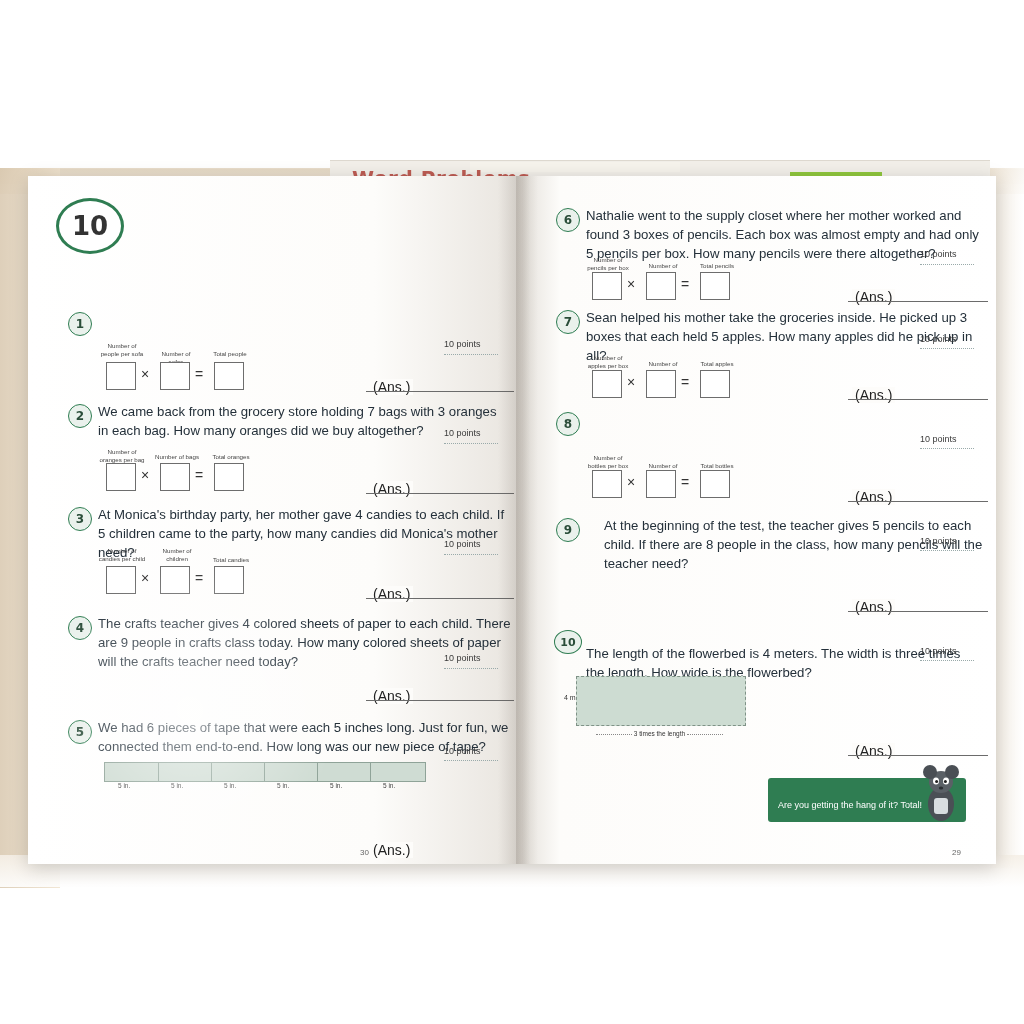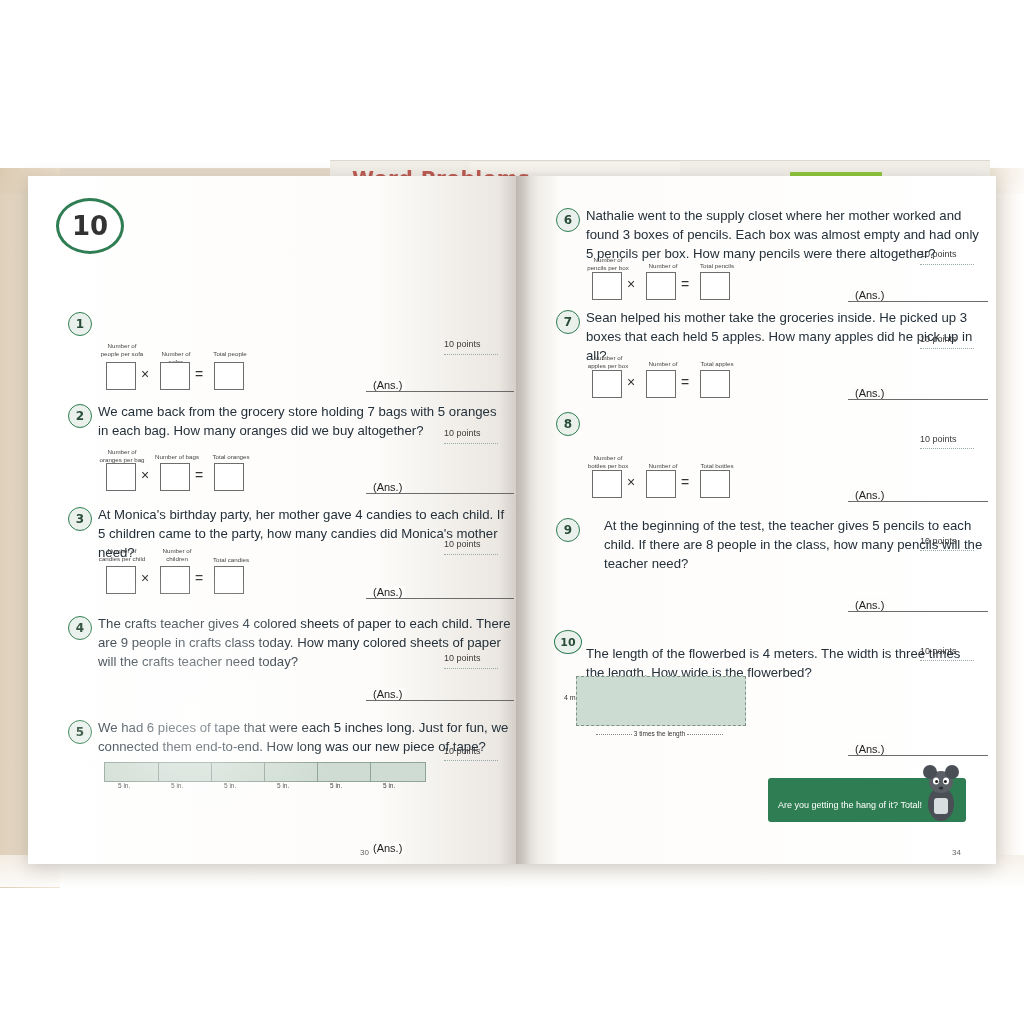--- a/index.html
+++ b/index.html
@@ -137,21 +137,21 @@
   .pts{
     position:absolute;font-size:9px;color:#3a3a3a;
   }
   .pts-rule{
     position:absolute;height:0;border-top:1px dotted #9aa;
   }
   .ansline{
     position:absolute;height:0;border-top:1px solid #6b6b6b;
   }
   .anslab{
-    position:absolute;font-size:11px;color:#222;background:#fdfcfa;padding:0 3px;
+    position:absolute;font-size:14px;color:#222;background:#fdfcfa;padding:0 3px;
   }
 
   
   .eqbox{position:absolute;}
   .cell{
     position:absolute;width:28px;height:26px;border:1.3px solid #6d6d6d;background:#fff;
   }
   .op{position:absolute;font-size:14px;color:#333;}
   .celllab{position:absolute;font-size:6.2px;color:#444;line-height:7.5px;text-align:center;}
 
@@ -234,21 +234,21 @@
         <div class="celllab" style="left:126px;top:174px;width:44px;">Number of sofas</div>
         <div class="cell" style="left:132px;top:186px;"></div>
         <div class="op" style="left:167px;top:190px;">=</div>
         <div class="celllab" style="left:180px;top:174px;width:44px;">Total people</div>
         <div class="cell" style="left:186px;top:186px;"></div>
       </div>
       <div class="anslab" style="left:342px;top:203px;">(Ans.)</div>
       <div class="ansline" style="left:338px;top:215px;width:148px;"></div>
 
       <div class="num-badge" style="left:40px;top:228px;">2</div>
-      <div class="qtext" style="left:70px;top:226px;width:412px;">We came back from the grocery store holding 7 bags with 5 oranges in each bag. How many oranges did we buy altogether?</div>
+      <div class="qtext" style="left:70px;top:226px;width:412px;">We came back from the grocery store holding 7 bags with 3 oranges in each bag. How many oranges did we buy altogether?</div>
       <div class="pts" style="left:416px;top:252px;">10 points</div>
       <div class="pts-rule" style="left:416px;top:267px;width:54px;"></div>
       <div class="eqbox">
         <div class="celllab" style="left:70px;top:272px;width:48px;">Number of oranges per bag</div>
         <div class="cell" style="left:78px;top:287px;"></div>
         <div class="op" style="left:113px;top:291px;">×</div>
         <div class="celllab" style="left:126px;top:277px;width:46px;">Number of bags</div>
         <div class="cell" style="left:132px;top:287px;"></div>
         <div class="op" style="left:167px;top:291px;">=</div>
         <div class="celllab" style="left:180px;top:277px;width:46px;">Total oranges</div>
@@ -393,16 +393,16 @@
     <ellipse cx="34" cy="12" rx="7" ry="7" fill="#4a4f55"></ellipse>
     <ellipse cx="18" cy="21" rx="3" ry="3.6" fill="#fff"></ellipse>
     <ellipse cx="28" cy="21" rx="3" ry="3.6" fill="#fff"></ellipse>
     <circle cx="18.6" cy="21.6" r="1.5" fill="#222"></circle>
     <circle cx="27.4" cy="21.6" r="1.5" fill="#222"></circle>
     <ellipse cx="23" cy="28" rx="2.2" ry="1.6" fill="#2b2f33"></ellipse>
     <rect x="16" y="38" width="14" height="16" rx="3" fill="#d8dde0"></rect>
   </svg>
 
   <div class="pagenum-l">30</div>
-  <div class="pagenum-r">34</div>
+  <div class="pagenum-r">29</div>
 
   <div class="glare"></div>
 </div>
 
 </body></html>

